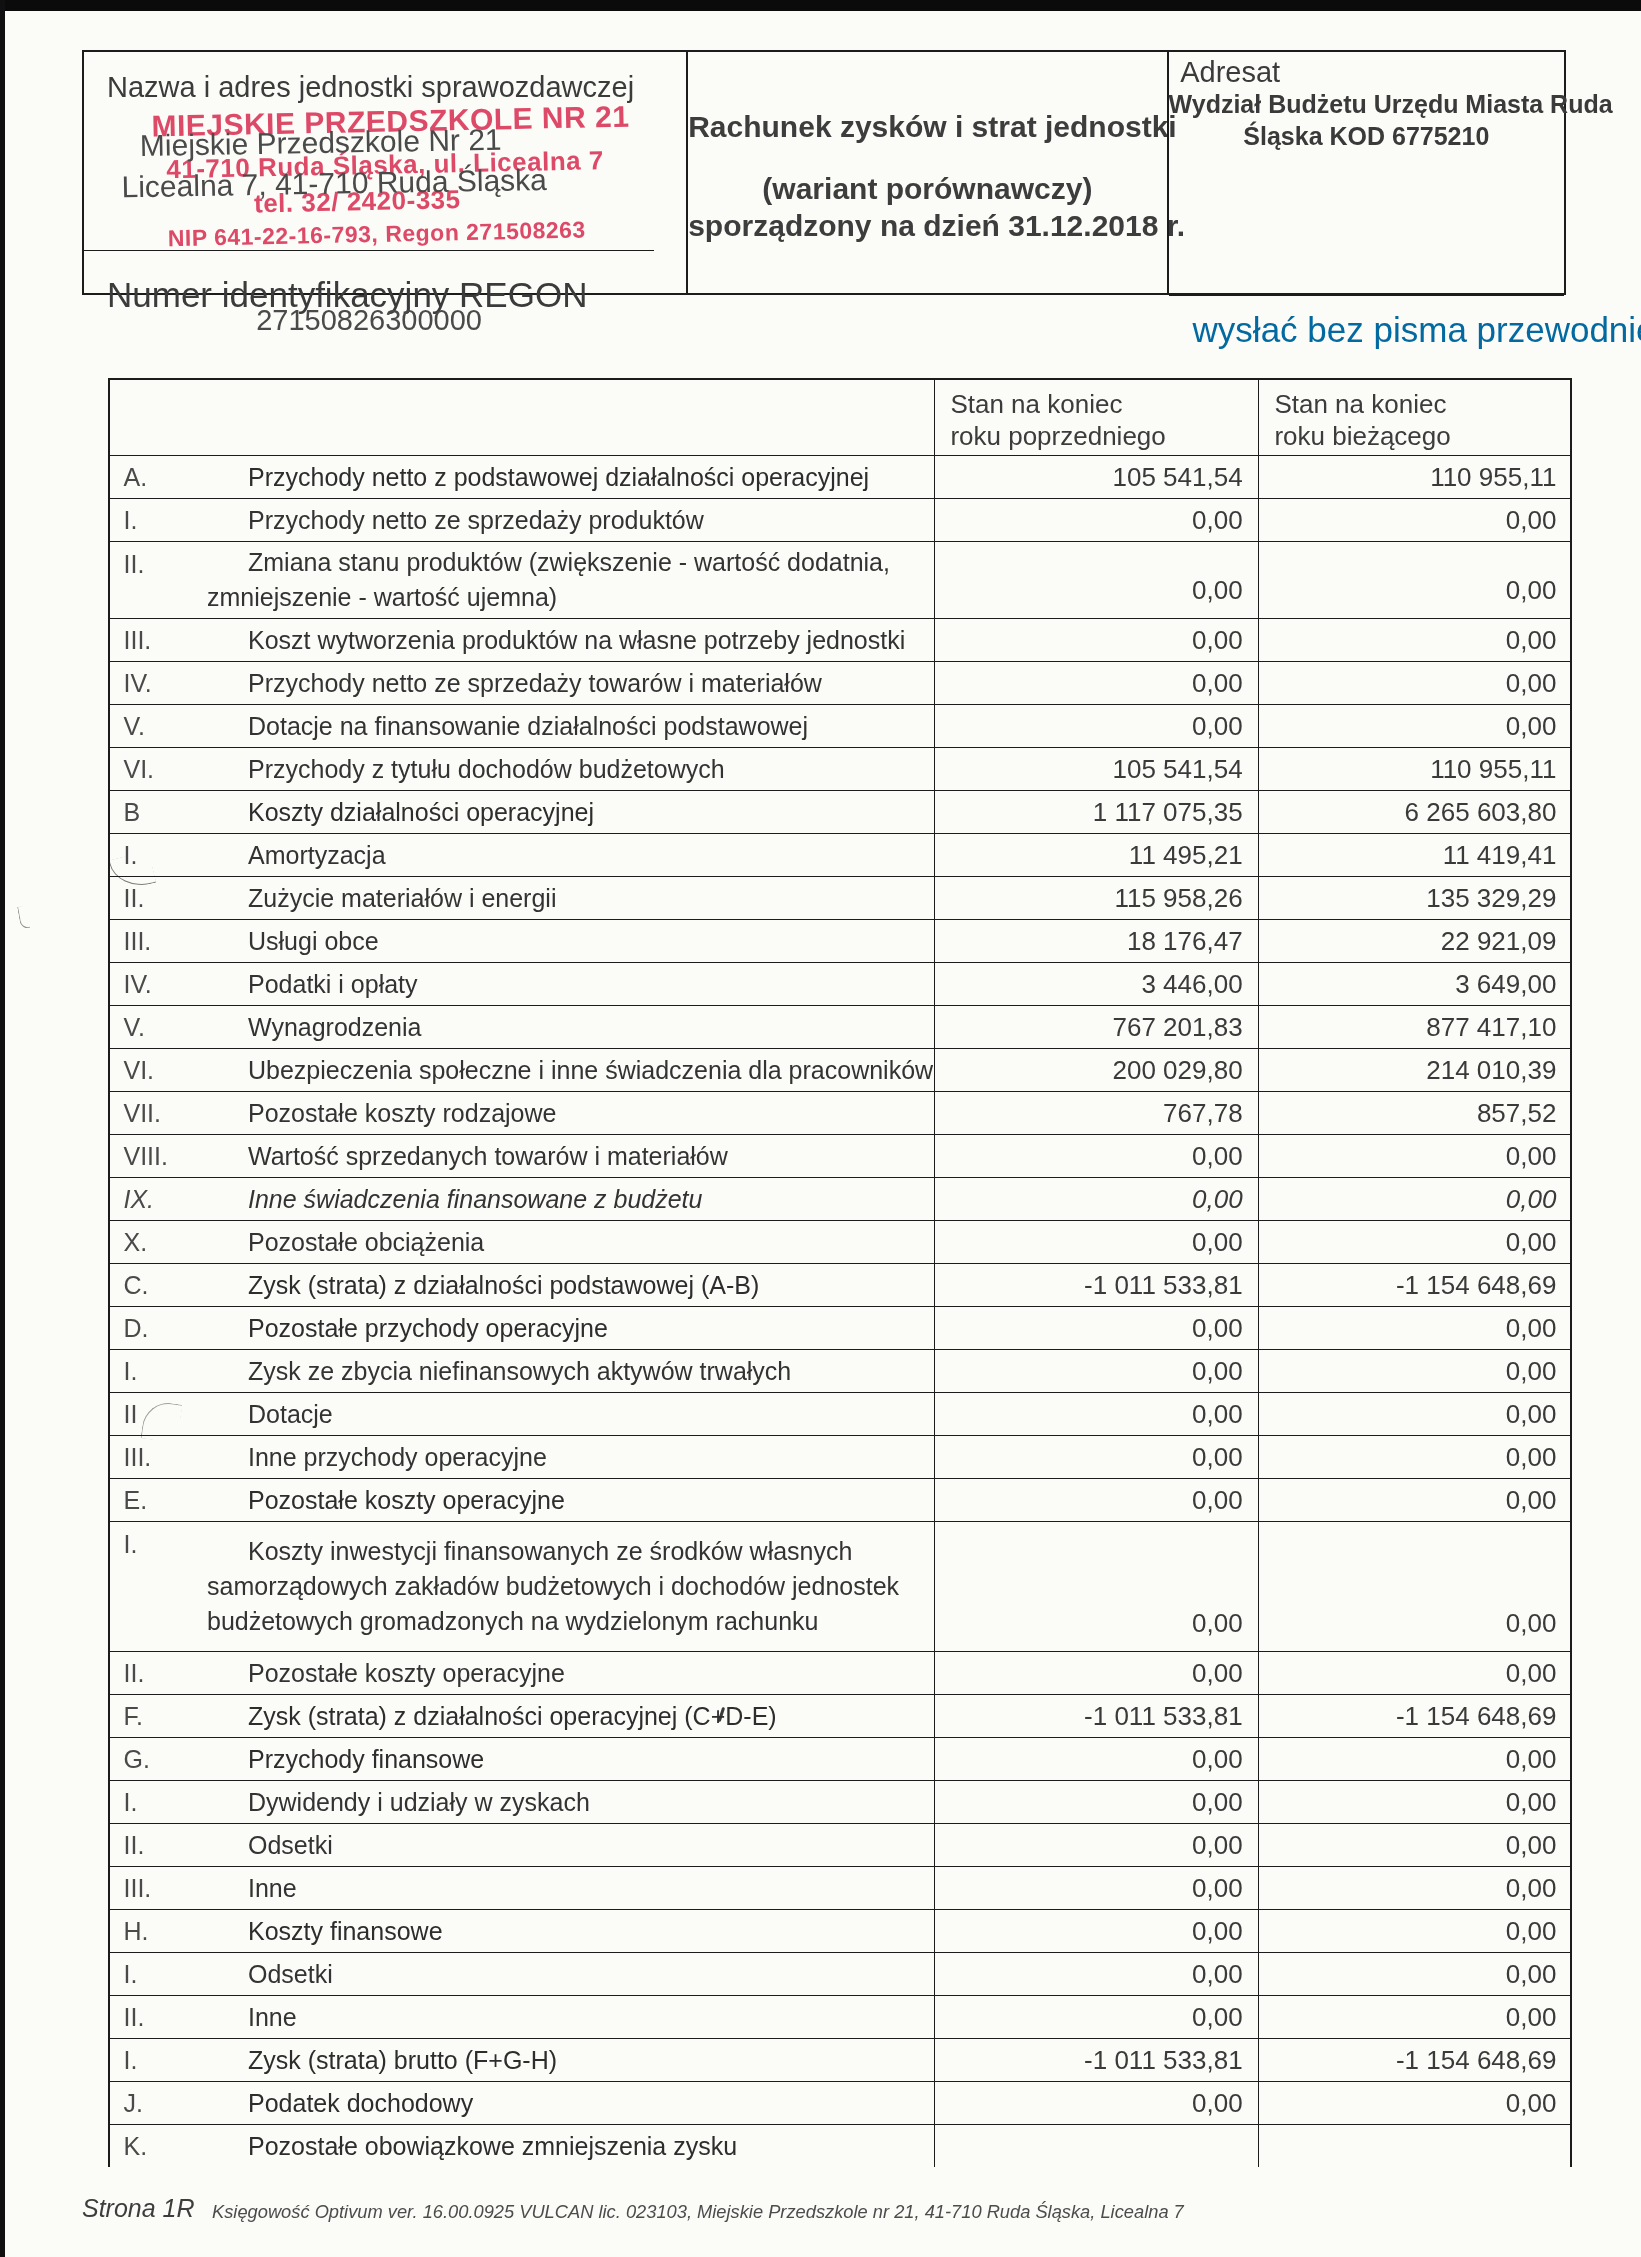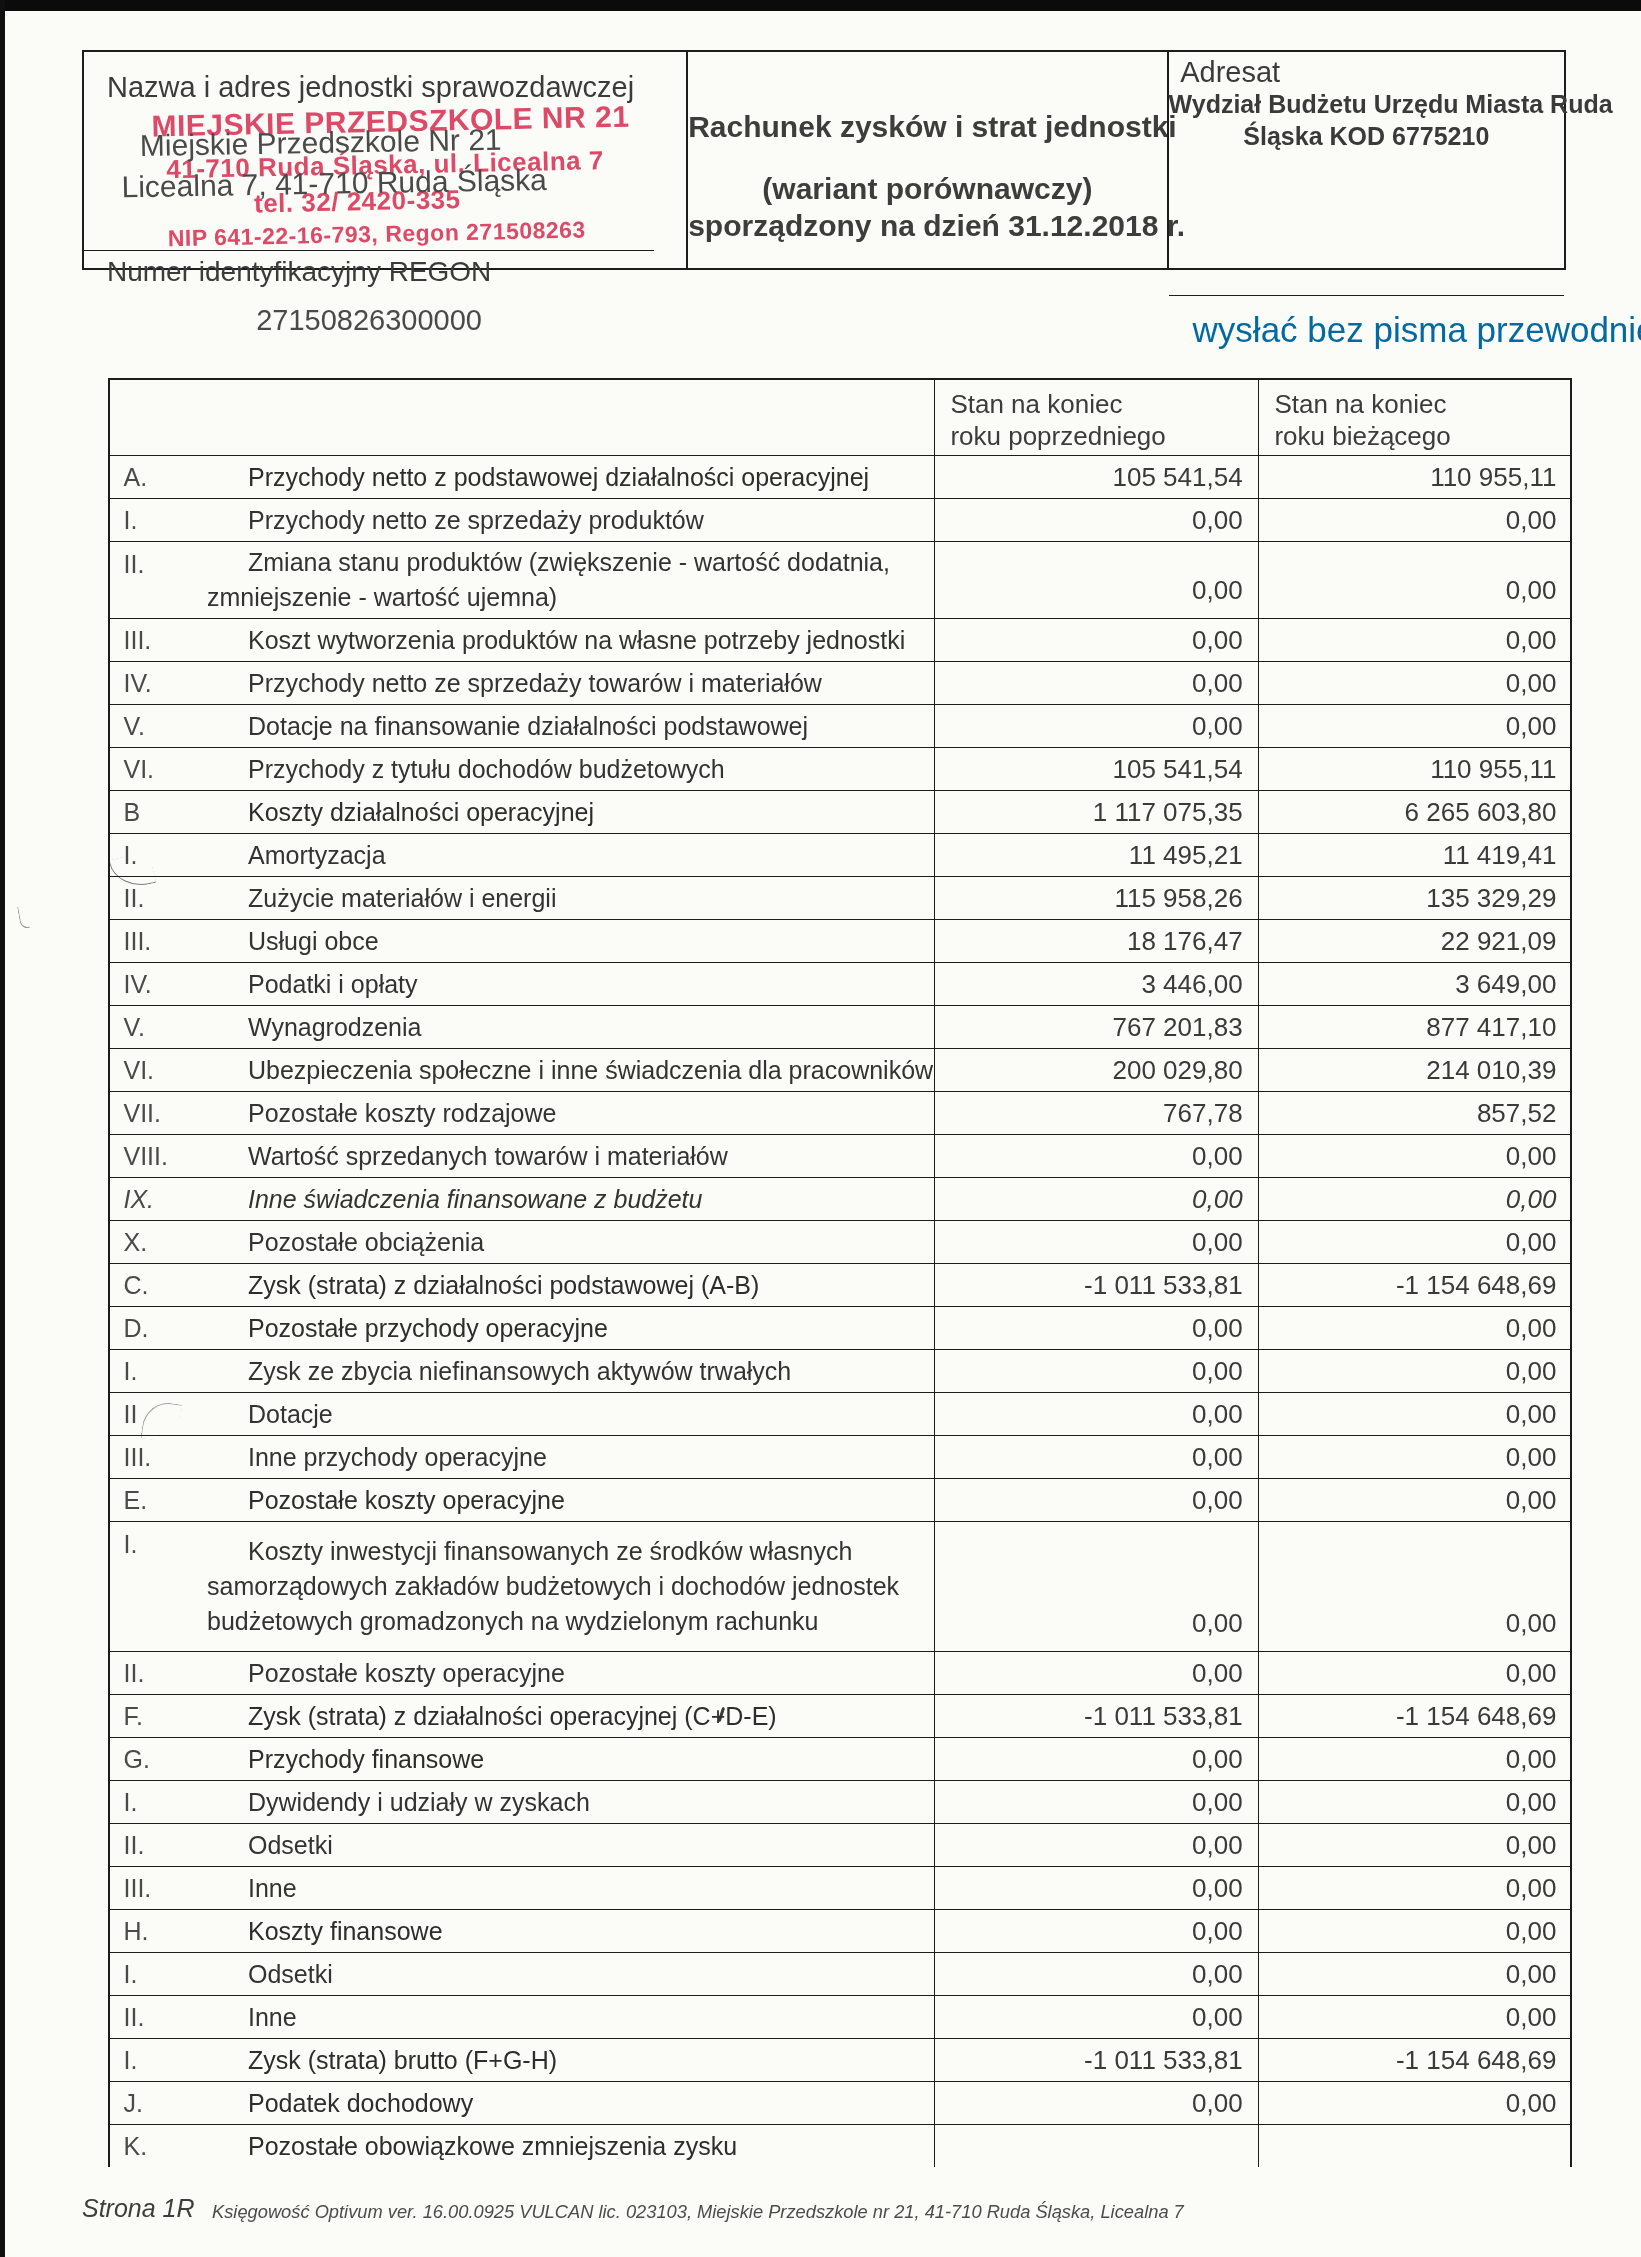--- a/index.html
+++ b/index.html
@@ -19,38 +19,38 @@
   .b-loop { position:absolute; left:112px; top:855px; width:41px; height:33px;
     border:1.9px solid #4a4a4a; border-top:none; border-right:none; border-radius:0 0 0 90%;
     transform:rotate(-14deg); opacity:.7; }
   .dotacje-loop { position:absolute; left:143px; top:1402px; width:37px; height:39px;
     border:1.9px solid #8a8a8a; border-bottom:none; border-right:none; border-radius:70% 0 0 0;
     transform:rotate(8deg); opacity:.8; }
   .f-tick { position:absolute; left:720px; top:1707px; width:2.9px; height:14.5px;
     background:#3a3a3a; border-radius:1.9px; transform:rotate(18deg); }
 
   
-  .hdr { position:absolute; left:82px; top:50px; width:1484px; height:220px;
+  .hdr { position:absolute; left:82px; top:50px; width:1484px; height:245px;
     border:2.9px solid #1c1c1c; display:flex; }
   .hdr-left { position:relative; width:584px; height:100%; }
   .hdr-left-top { position:relative; width:100%; height:198px; }
   .hdr-left-title { position:absolute; left:23px; top:19.3px; font-size:29px; color:#3b3b3b; white-space:nowrap; }
   .stamp { position:absolute; inset:0; transform:rotate(-1.2deg); font-weight:700; }
   .stamp div { position:absolute; text-align:center; white-space:nowrap; letter-spacing:0.5px; }
   .stamp-l1 { left:68px; width:377px; top:53px;  font-size:30px; }
   .stamp-l2 { left:82px; width:367px; top:98px; font-size:26px; }
   .stamp-l3 { left:169px; width:183px; top:134px; font-size:26px; }
   .stamp-l4 { left:82px; width:367px; top:169px; font-size:23px; }
   .typed { position:absolute; inset:0; transform:rotate(-1deg); color:#4a4a4a; }
   .typed div { position:absolute; text-align:center; white-space:nowrap; }
   .typed-l1 { left:56px; width:357px; top:73px;  font-size:30px; }
   .typed-l2 { left:37px; width:396px; top:114px; font-size:30px; }
   .hdr-left-bottom { position:absolute; left:0; top:198px; width:100%; height:106px;
     border-top:1.9px solid #1c1c1c; }
-  .regon-label { position:absolute; left:23px; top:5px; font-size:28px; color:#3b3b3b; white-space:nowrap; }
+  .regon-label { position:absolute; left:23px; top:24px; font-size:35px; color:#3b3b3b; white-space:nowrap; }
   .regon-value { position:absolute; left:0; width:100%; top:53px; text-align:center; font-size:29px; color:#4a4a4a; }
 
   .hdr-mid { position:relative; width:492px; height:100%; border-left:2.9px solid #1c1c1c;margin-left:32px; }
   .hdr-mid div { position:absolute; left:0; width:100%; text-align:center; font-weight:700;
     font-size:30px; color:#3d3d3d; white-space:nowrap; }
   .mid-l1 { top:58px; } .mid-l2 { top:120px; } .mid-l3 { top:157px; }
 
   .hdr-right { position:relative; width:407px; height:100%; border-left:2.9px solid #1c1c1c; }
   .adresat-label { position:absolute; left:11.6px; top:3.9px; font-size:29px; color:#3b3b3b; }
   .addressee { position:absolute; left:0; top:36px; width:100%; text-align:center;

